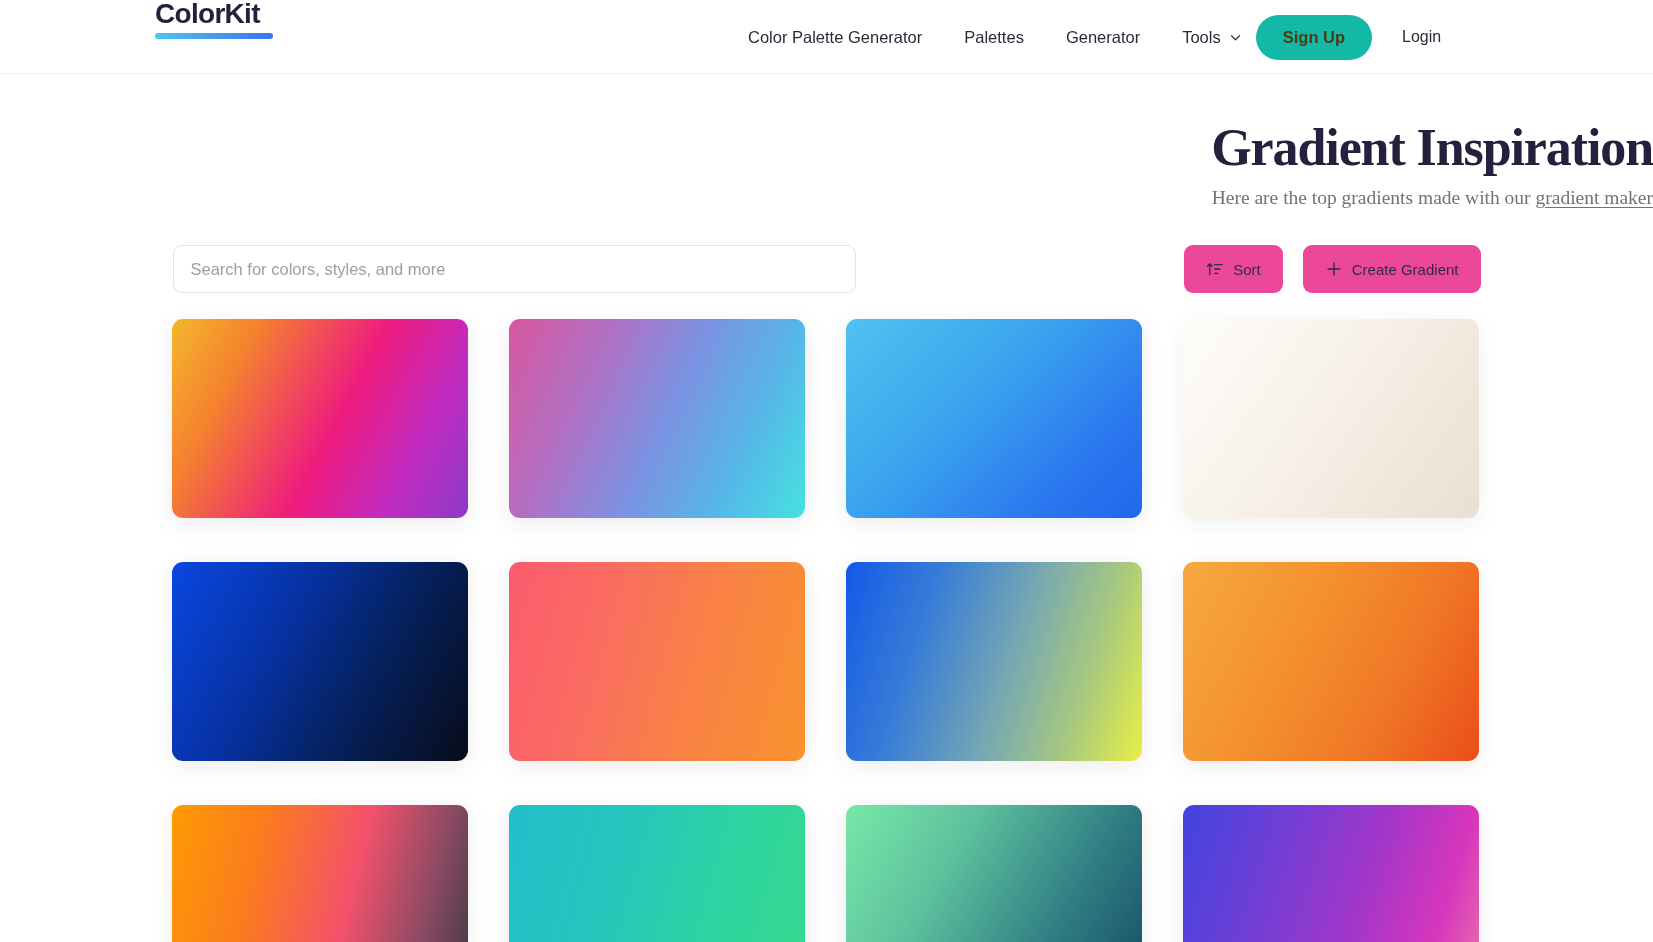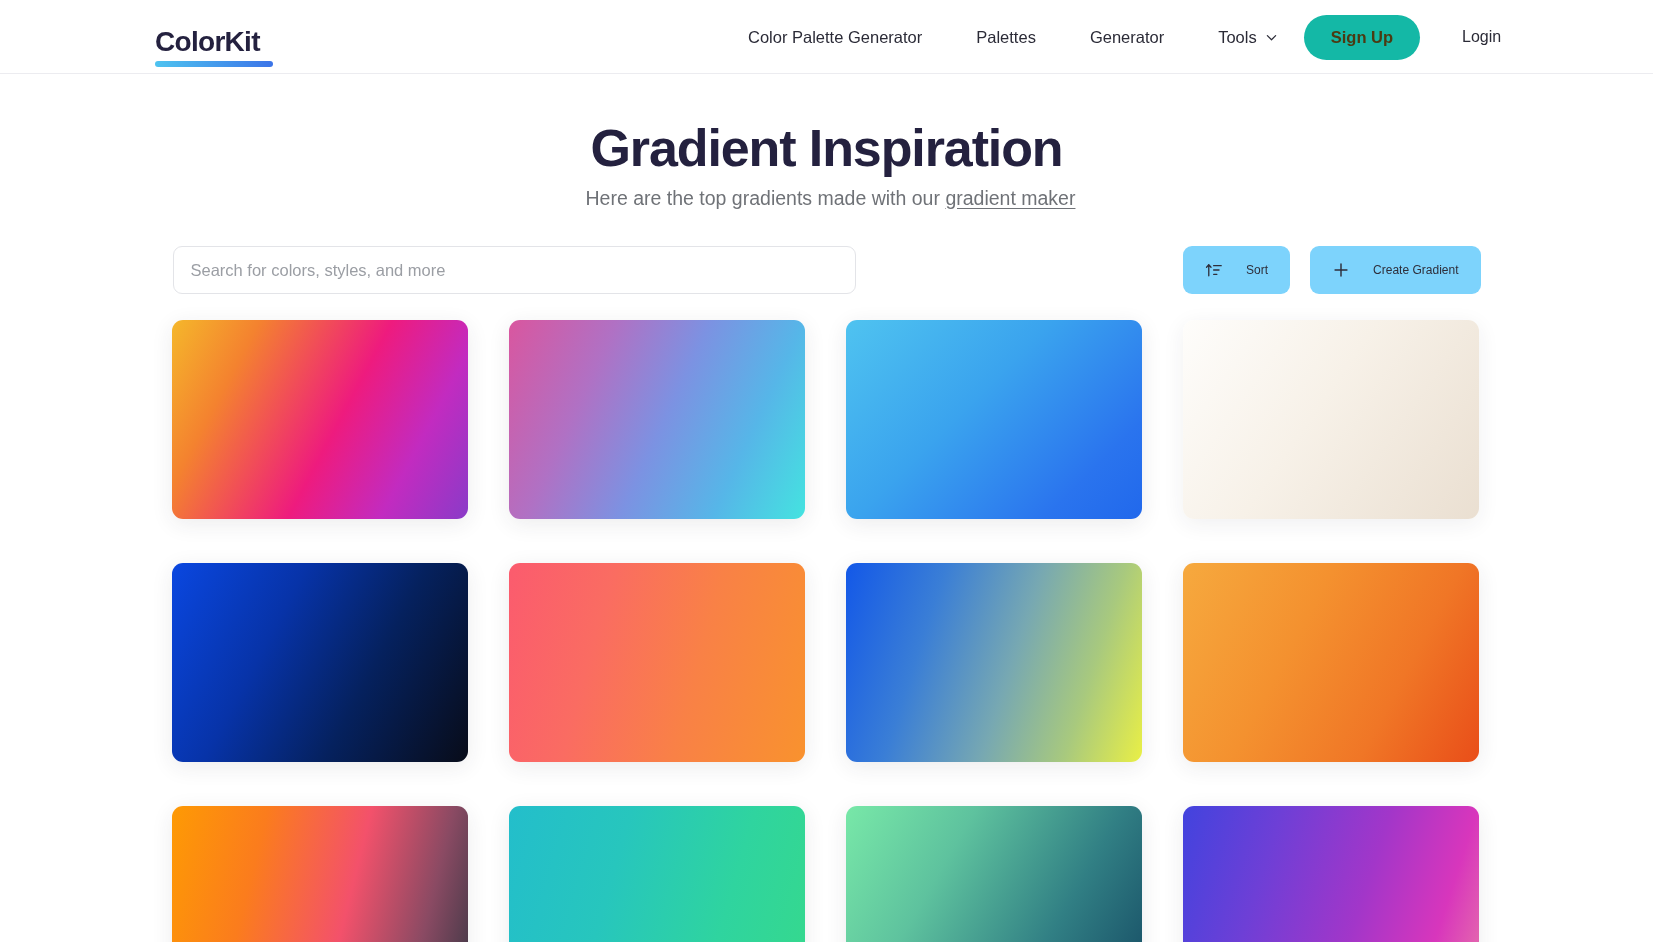--- a/index.html
+++ b/index.html
@@ -18,21 +18,21 @@
     width: 100%;
     background: #ffffff;
     border-bottom: 1px solid #ececf0;
     display: flex;
     align-items: center;
     position: relative;
   }
   .logo-wrap {
     position: absolute;
     left: 155px;
-    top: 28px;
+    top: 0;
     display: inline-block;
   }
   .logo-text {
     font-size: 28px;
     font-weight: 700;
     color: #24213f;
     letter-spacing: -0.7px;
     line-height: 1;
     display: block;
   }
@@ -44,21 +44,21 @@
     background: linear-gradient(90deg, #4ec3f0 0%, #3b74e8 100%);
   }
 
   .nav {
     position: absolute;
     left: 748px;
     top: 0;
     height: 74px;
     display: flex;
     align-items: center;
-    gap: 12px;
+    gap: 0px;
   }
   .nav-link {
     font-size: 16.5px;
     color: #2b2b37;
     text-decoration: none;
     padding: 8px 0;
     margin-right: 42px;
     white-space: nowrap;
     cursor: pointer;
   }
@@ -89,21 +89,21 @@
   }
   .login-link {
     font-size: 16px;
     color: #2b2b37;
     text-decoration: none;
     cursor: pointer;
     white-space: nowrap;
   }
 
   
-  .hero { text-align: center; padding-top: 46px; }
+  .hero { text-align: right; padding-top: 46px; font-family: Liberation Serif, serif; }
   .page-title {
     font-size: 52px;
     font-weight: 700;
     color: #24213f;
     letter-spacing: -1.1px;
     line-height: 1.08;
   }
   .page-sub {
     margin-top: 11px;
     font-size: 19.5px;
@@ -135,27 +135,27 @@
     padding: 0 17px;
     font-size: 16.5px;
     color: #2b2b37;
     font-family: "Liberation Sans", sans-serif;
     outline: none;
   }
   .search-box::placeholder { color: #9b9ea4; }
   .toolbar-right { display: flex; align-items: center; gap: 20px; }
   .tool-btn {
     height: 48px;
-    background: #7dd3fc;
+    background: #ec4899;
     border: none;
     border-radius: 9px;
     display: flex;
     align-items: center;
-    gap: 23px;
-    font-size: 12px;
+    gap: 9px;
+    font-size: 15px;
     color: #2e2e3a;
     cursor: pointer;
     font-family: "Liberation Sans", sans-serif;
     padding: 0 20px;
     white-space: nowrap;
   }
   .tool-btn.sort { padding: 0 22px; }
   .tool-btn.create { padding: 0 22px; text-align: center; }
   .icon-svg { display: block; }
 

